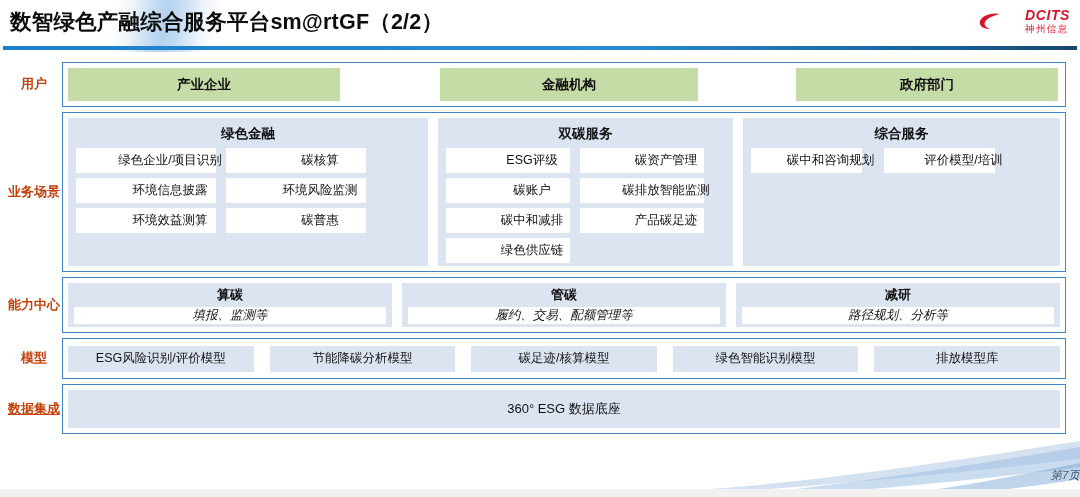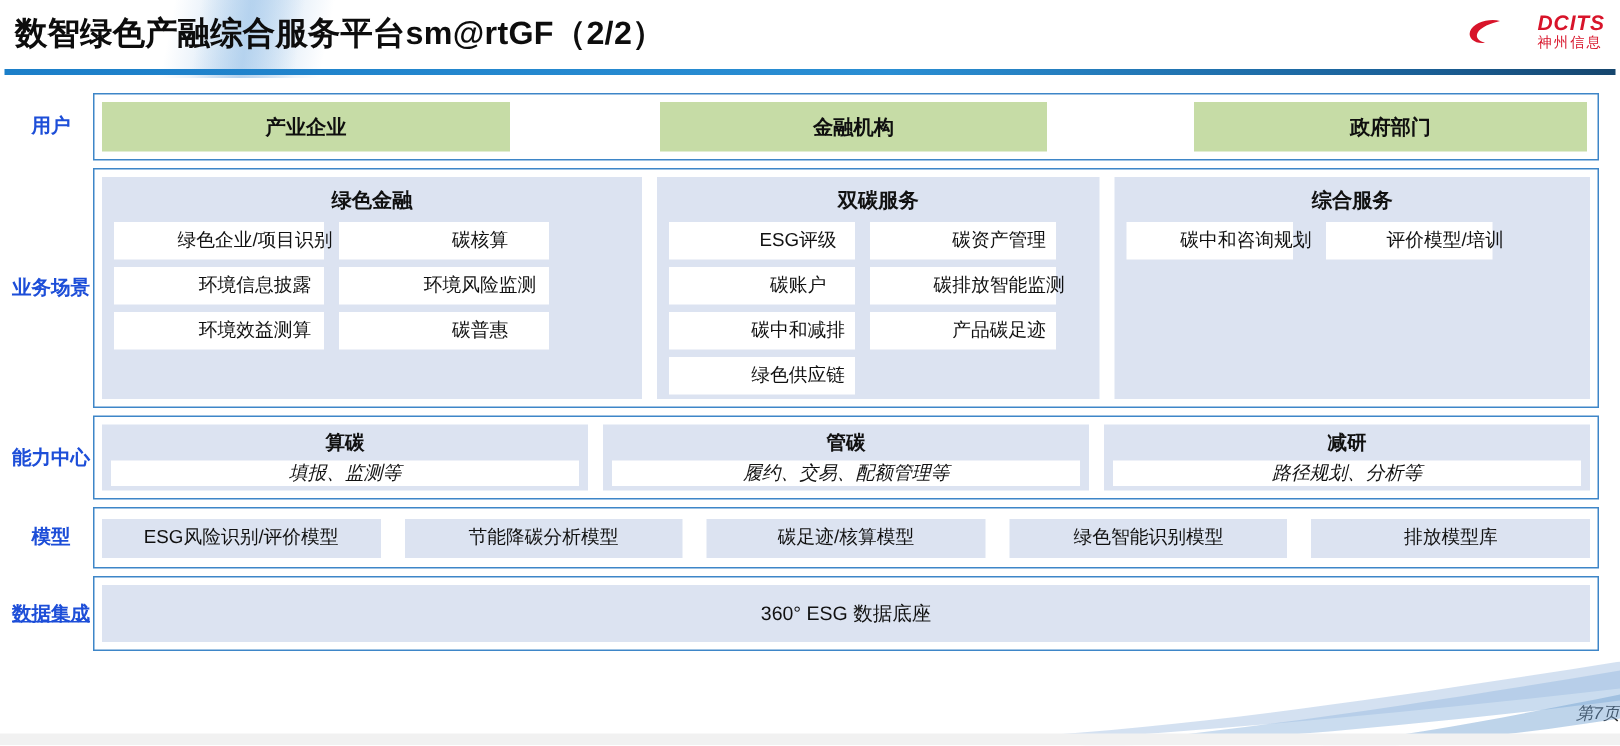--- a/index.html
+++ b/index.html
@@ -62,21 +62,21 @@
   #grid {
     position: absolute; left: 6px; top: 62px;
     width: 1060px;
     display: flex; flex-direction: column; gap: 5px;
   }
   .band { display: flex; align-items: stretch; }
   .band-label {
     width: 56px; flex: 0 0 56px;
     display: flex; align-items: center; justify-content: center;
     text-align: right;
-    font-size: 13px; font-weight: bold; color: #1d4ed8;
+    font-size: 13px; font-weight: bold; color: #c2410c;
     line-height: 1.15;
   }
   .band-body {
     flex: 1 1 auto;
     border: 1.4px solid #3e86c8;
     background: #ffffff;
     padding: 5px;
   }
 
   
@@ -140,21 +140,21 @@
     text-align: center; font-size: 13px; font-weight: bold; color: #111;
     margin: 1px 0 3px 0;
   }
   .cap-sub {
     background: #ffffff; flex: 1 1 auto;
     display: flex; align-items: center; justify-content: center;
     font-size: 12.5px; font-style: italic; color: #111;
   }
 
   
-  .model-row { display: flex; height: 100%; align-items: center; gap: 16px; justify-content: center; }
+  .model-row { display: flex; height: 100%; align-items: center; gap: 16px; }
   .model-chip {
     flex: 1 1 0;
     height: 26px;
     background: #dce3f1;
     display: flex; align-items: center; justify-content: center;
     font-size: 12.5px; color: #111; white-space: nowrap;
   }
 
   
   .data-bar {

